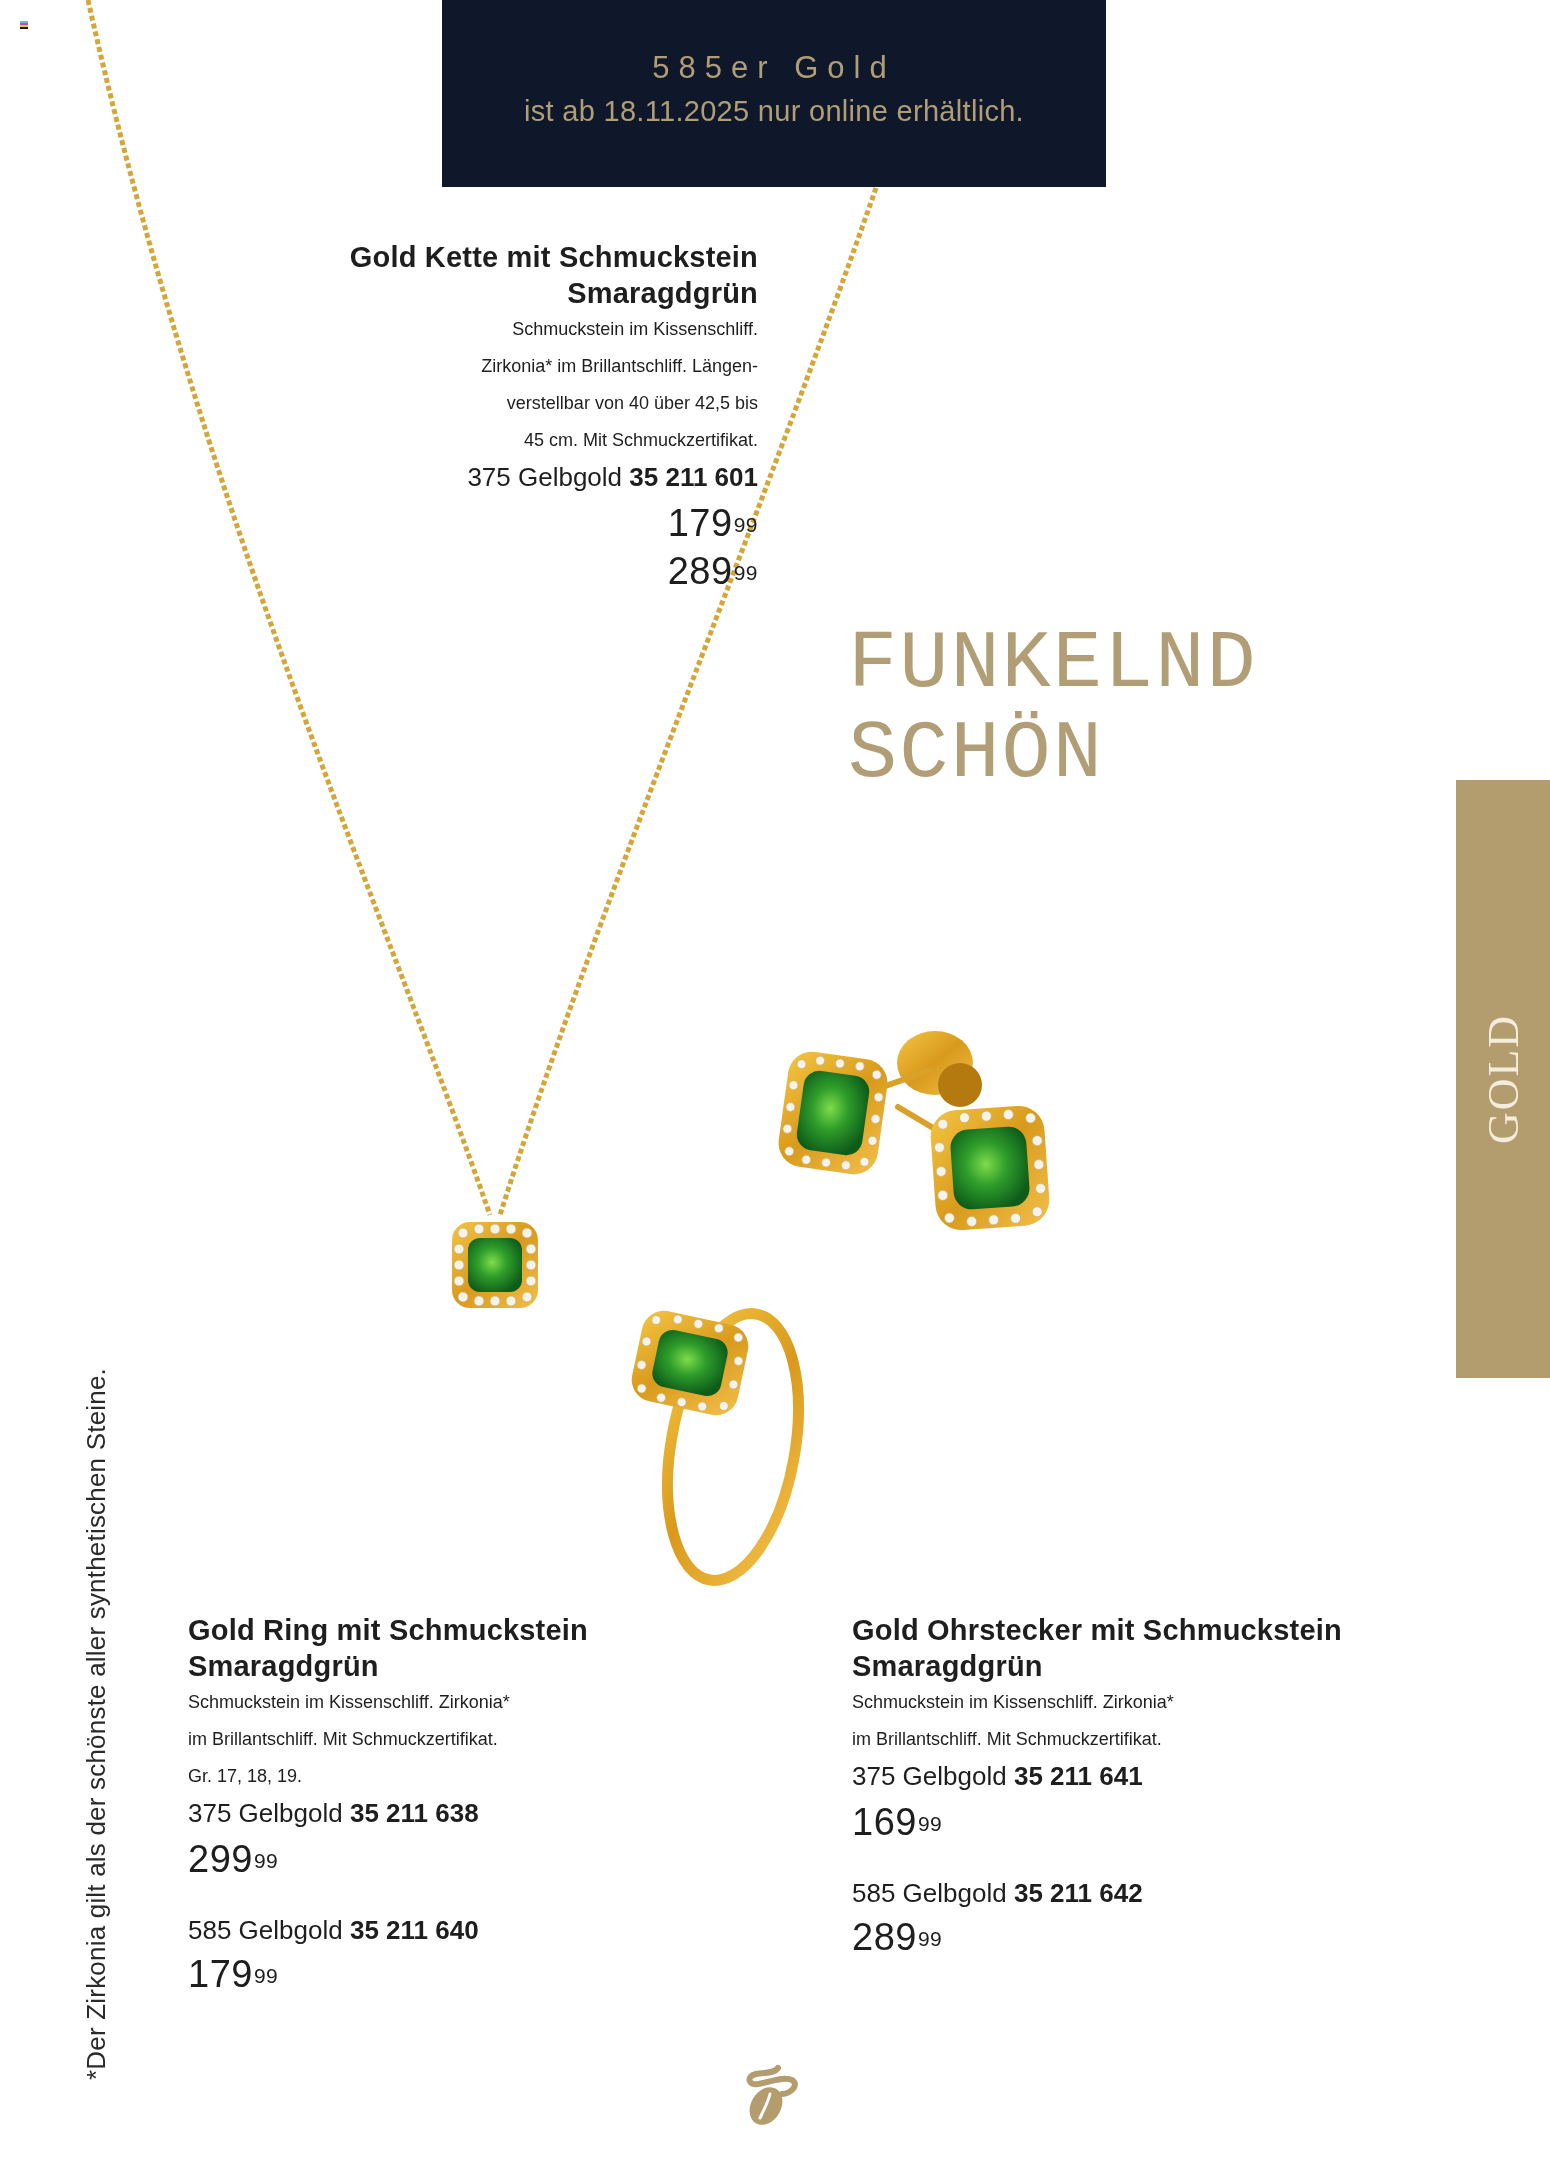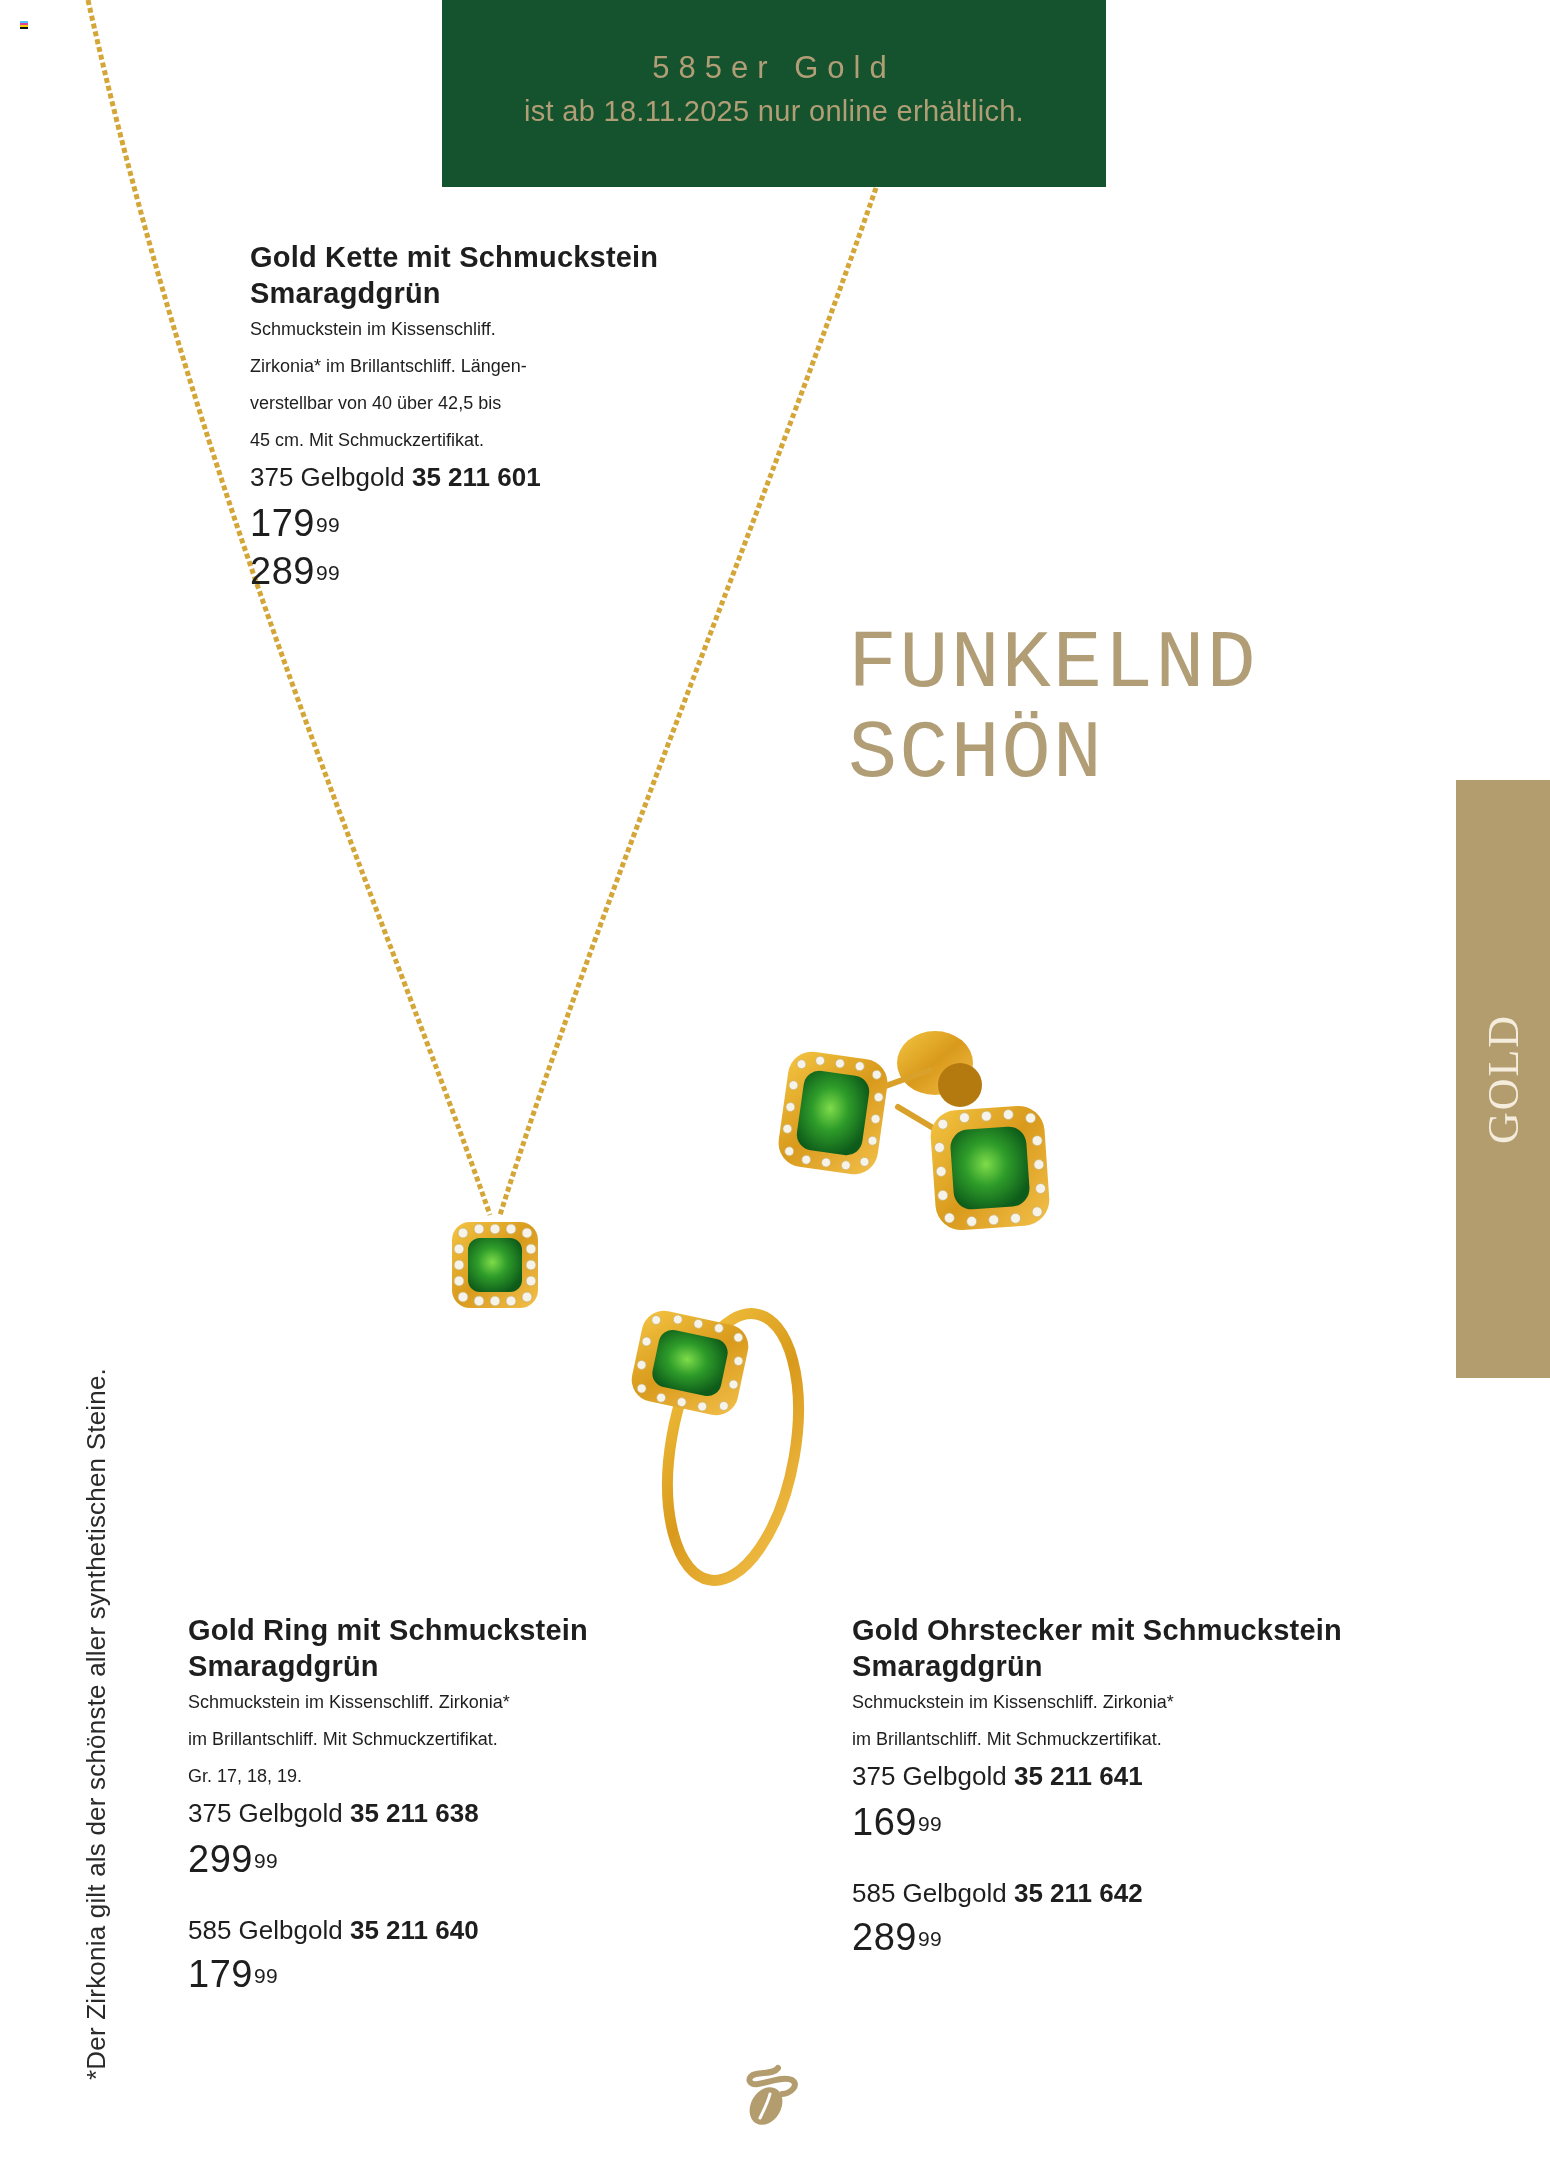--- a/index.html
+++ b/index.html
@@ -3,37 +3,37 @@
 <meta charset="utf-8">
 <style>
   html, body { margin: 0; padding: 0; background: #ffffff; }
   body { width: 1550px; height: 2181px; position: relative; overflow: hidden;
          font-family: "Liberation Sans", "DejaVu Sans", sans-serif; color: #222; }
   .abs { position: absolute; }
 
   .color-marks { left: 20px; top: 21px; width: 8px; height: 8px; display: flex; flex-direction: column; }
   .color-marks span { display: block; height: 2px; width: 8px; }
 
-  .notice-box { left: 442px; top: 0; width: 664px; height: 187px; background: #14532d; }
+  .notice-box { left: 442px; top: 0; width: 664px; height: 187px; background: #0f172a; }
   .notice-line1 { position: absolute; left: 0; right: 0; top: 50px; text-align: center;
                   font-size: 31px; letter-spacing: 9px; color: #b19e76; }
   .notice-line2 { position: absolute; left: 0; right: 0; top: 95px; text-align: center;
                   font-size: 29px; color: #b19e76; letter-spacing: 0.3px; }
 
   .jewelry-art { left: 0; top: 0; width: 1550px; height: 2181px; pointer-events: none; }
 
   .product { color: #1e1e1e; }
   .product .title { font-weight: bold; font-size: 29px; line-height: 36px; letter-spacing: 0.2px; }
   .product .desc { font-size: 18px; line-height: 37px; }
   .product .sku-line { font-size: 26px; line-height: 37px; }
   .product .sku-line b { font-weight: bold; }
   .price { font-size: 38px; line-height: 46px; font-weight: 500; letter-spacing: 0.5px; }
   .price sup { font-size: 21px; vertical-align: top; position: relative; top: 2px; margin-left: 1px; }
 
-  .product-necklace { left: 250px; top: 239px; width: 508px; text-align: left; }
+  .product-necklace { left: 250px; top: 239px; width: 508px; text-align: right; }
   .product-ring { left: 188px; top: 1612px; width: 560px; text-align: left; }
   .product-earrings { left: 852px; top: 1612px; width: 560px; text-align: left; }
 
   .headline { left: 848px; top: 620px; font-family: Liberation Mono, monospace;
               color: #b19e76; font-size: 82px; line-height: 90px; letter-spacing: 2px; }
 
   .side-tab { left: 1456px; top: 780px; width: 94px; height: 598px; background: #b39c6e; }
   .side-tab-label { position: absolute; left: 50%; top: 50%; transform: translate(-50%,-50%) rotate(-90deg);
                     font-family: "Liberation Serif", "DejaVu Serif", serif; color: #f4ecdc;
                     font-size: 44px; letter-spacing: 2px; white-space: nowrap; }

